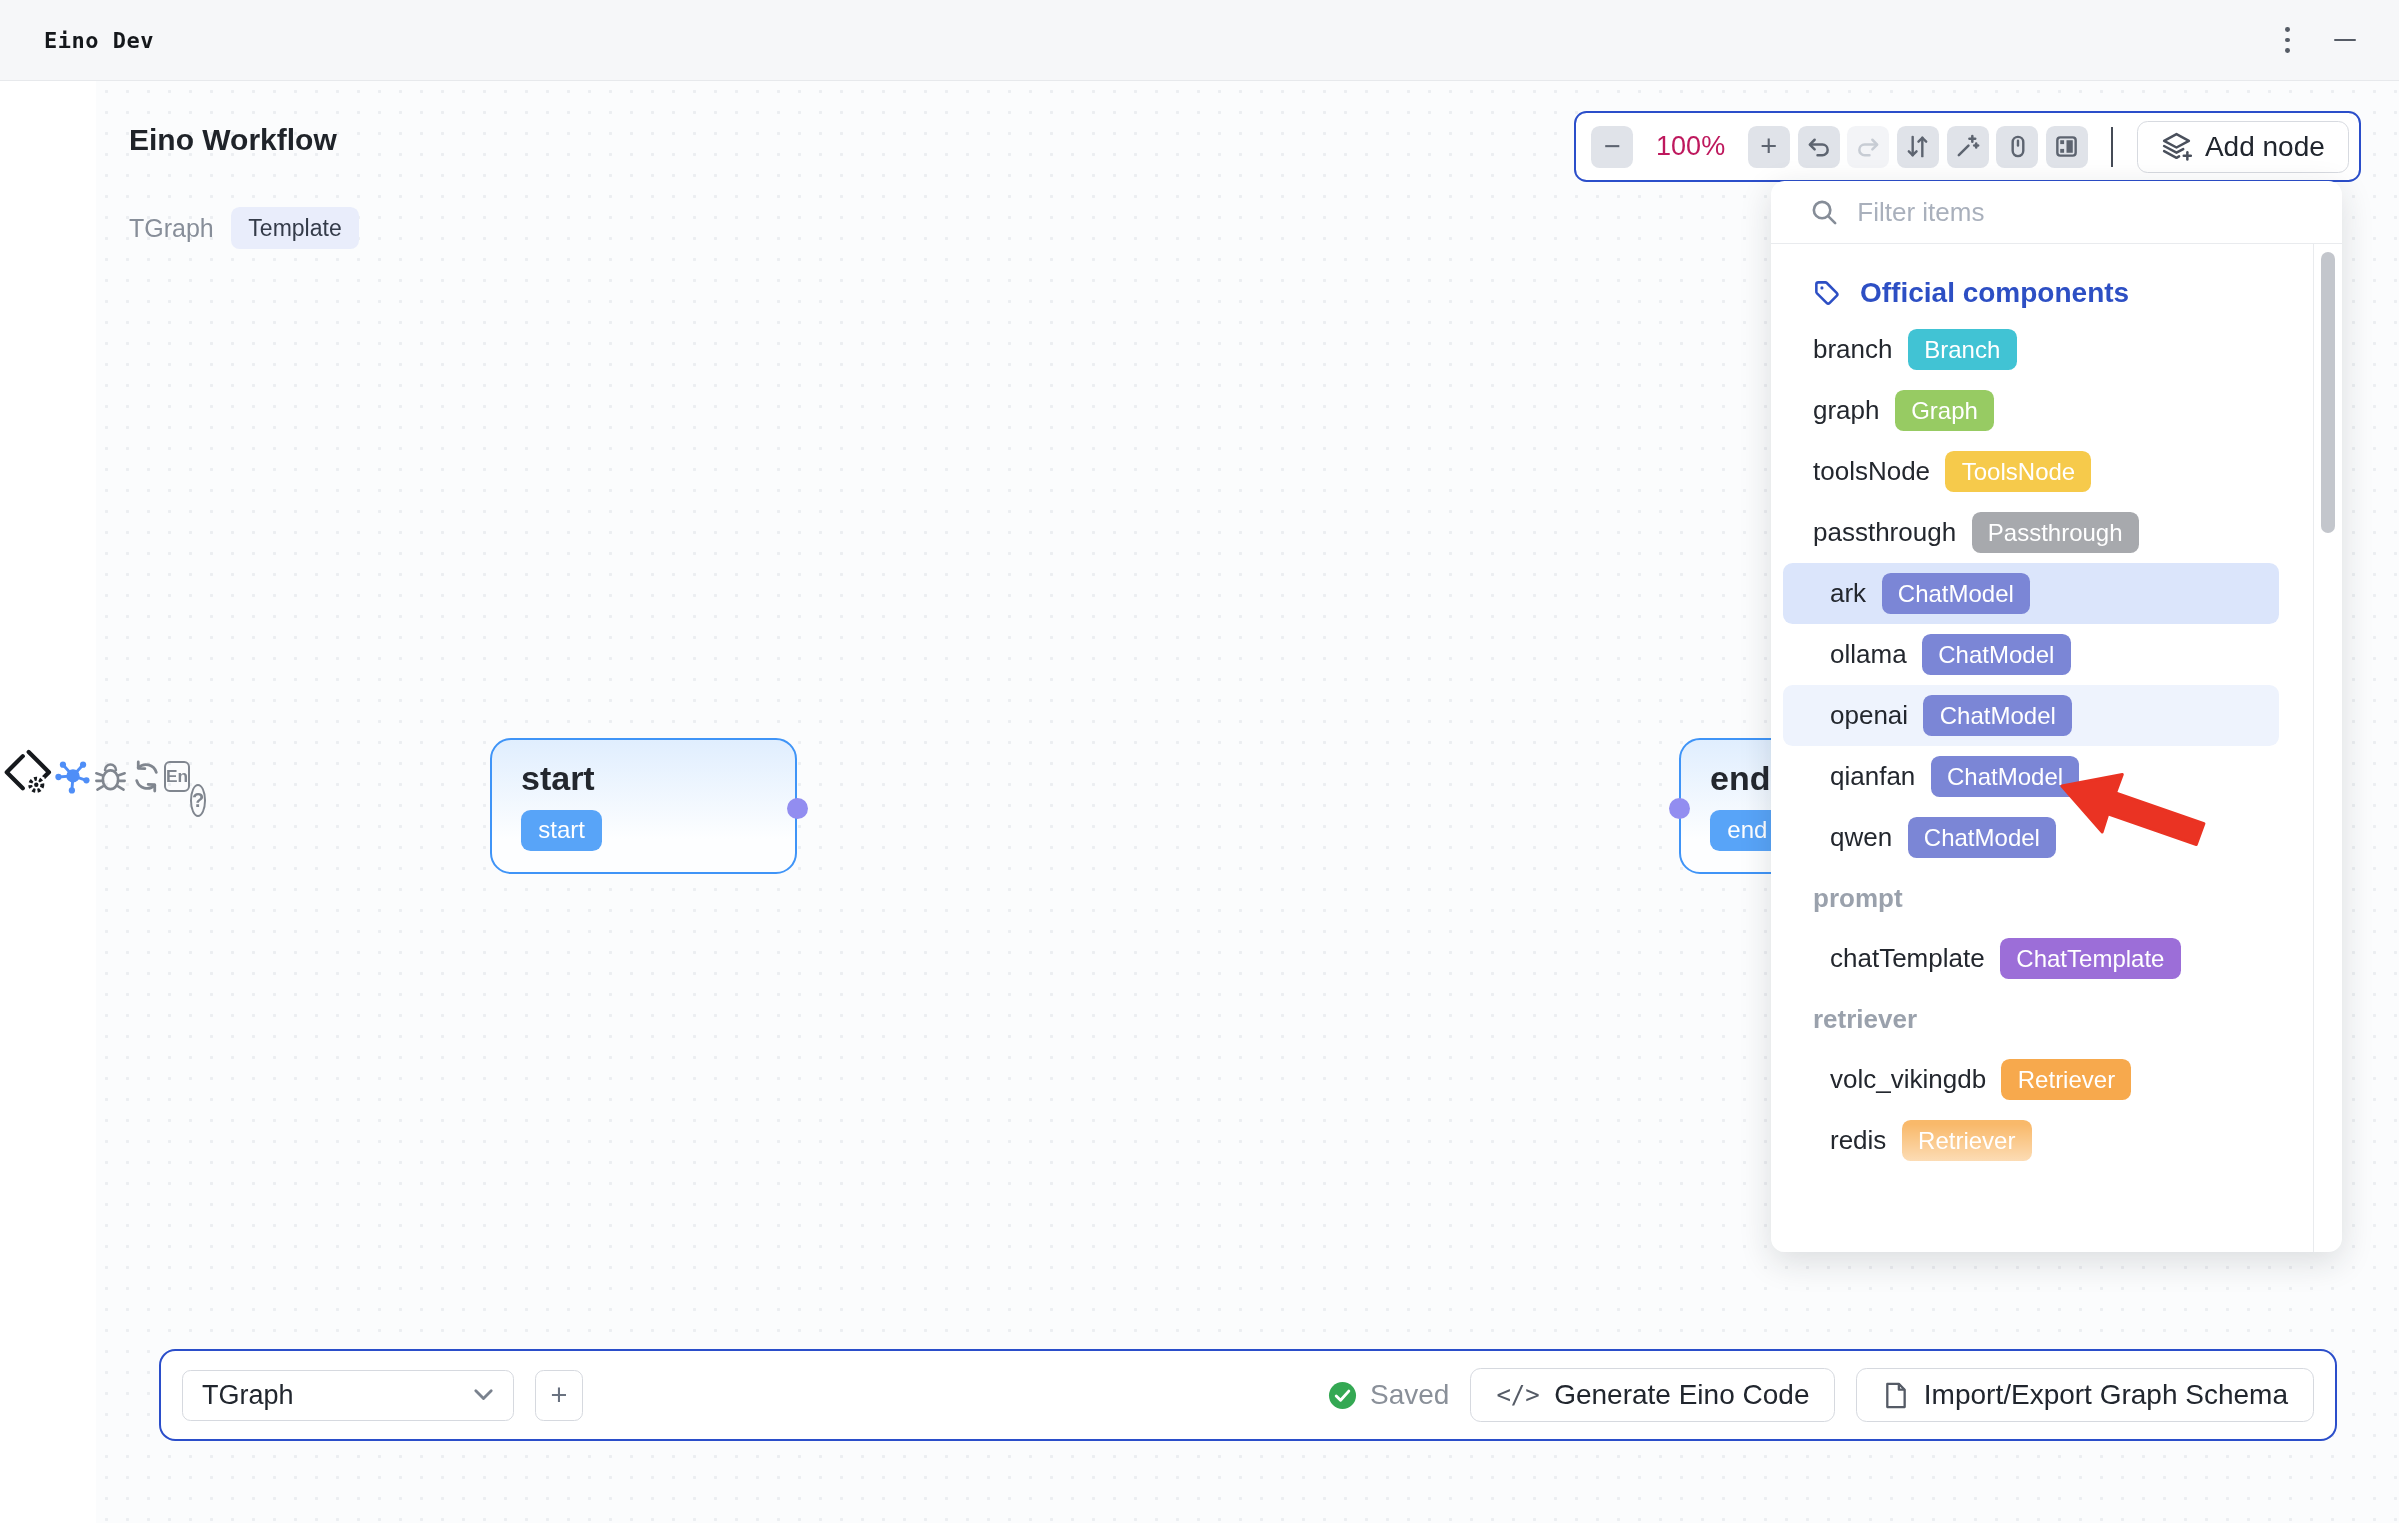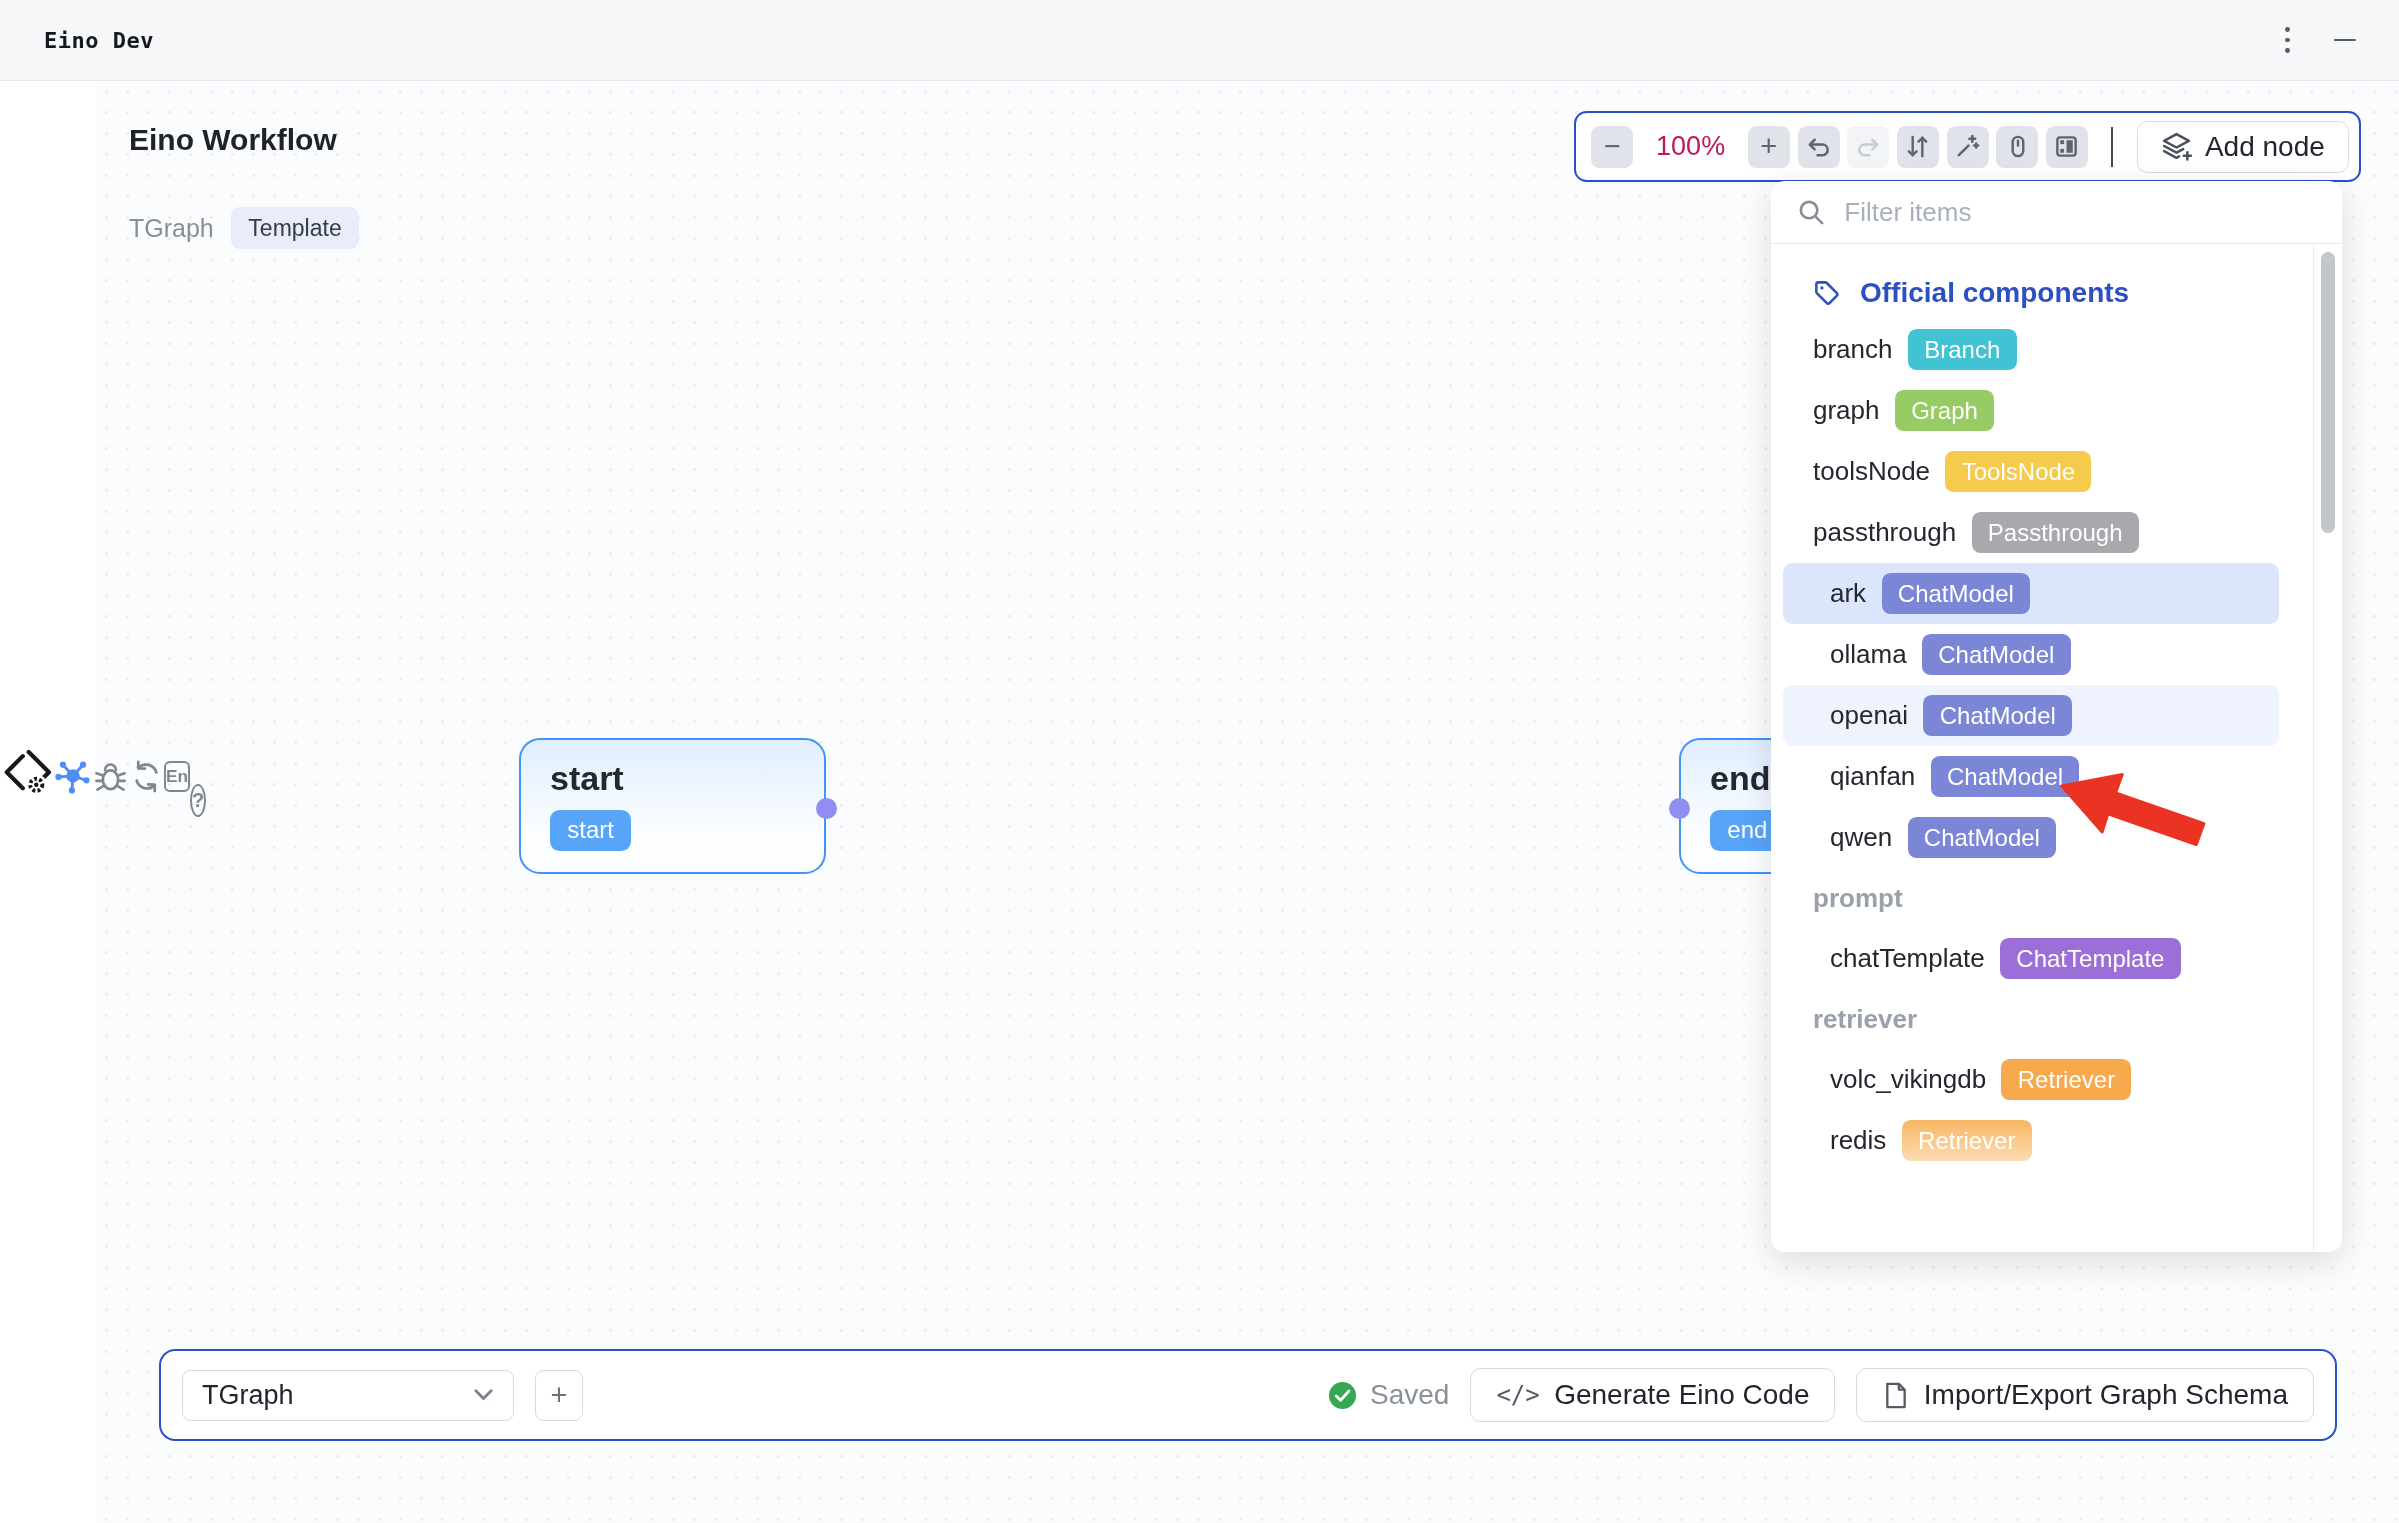--- a/index.html
+++ b/index.html
@@ -98,34 +98,34 @@
   }
   .node-title { font-size:34px; font-weight:bold; color:#23272e; }
   .node-badge {
     display:inline-block; margin-top:11.5px; background:#58a4f8; color:#fff;
     font-size:24px; padding:6.7px 17.3px; border-radius:9.6px;
   }
   .port {
     position:absolute; width:21px; height:21px; border-radius:50%;
     background:#928df0; top:58px; cursor:crosshair;
   }
-  .node-start { left:519px; top:738px; }
+  .node-start { left:490px; top:738px; }
   .node-start .port { right:-12.5px; }
   .node-end { left:1679px; top:738px; }
   .node-end .port { left:-12.5px; }
 
   
   .panel {
     position:absolute; left:1771px; top:181px; width:571px; height:1071px;
     background:#ffffff; border-radius:13.4px; z-index:50;
     box-shadow:0 9.6px 33px rgba(31,35,41,.14);
   }
   .panel-search {
     height:63px; border-bottom:1px solid #e9ebee;
-    display:flex; align-items:center; gap:17.3px; padding:0 25px;
+    display:flex; align-items:center; gap:17.3px; padding:0 38px;
   }
   .panel-search input {
     border:none; outline:none; flex:1; font-size:26px; color:#3a404b;
     font-family:"Liberation Sans", sans-serif; background:transparent;
   }
   .panel-search input::placeholder { color:#a9b0bc; }
   .panel-body { position:relative; padding:15.4px 42px 0 42px; width:542px; }
   .official-header {
     display:flex; align-items:center; gap:18px; height:52px; margin-top:7.7px;
     color:#2d4fc4; font-size:28px; font-weight:bold;

